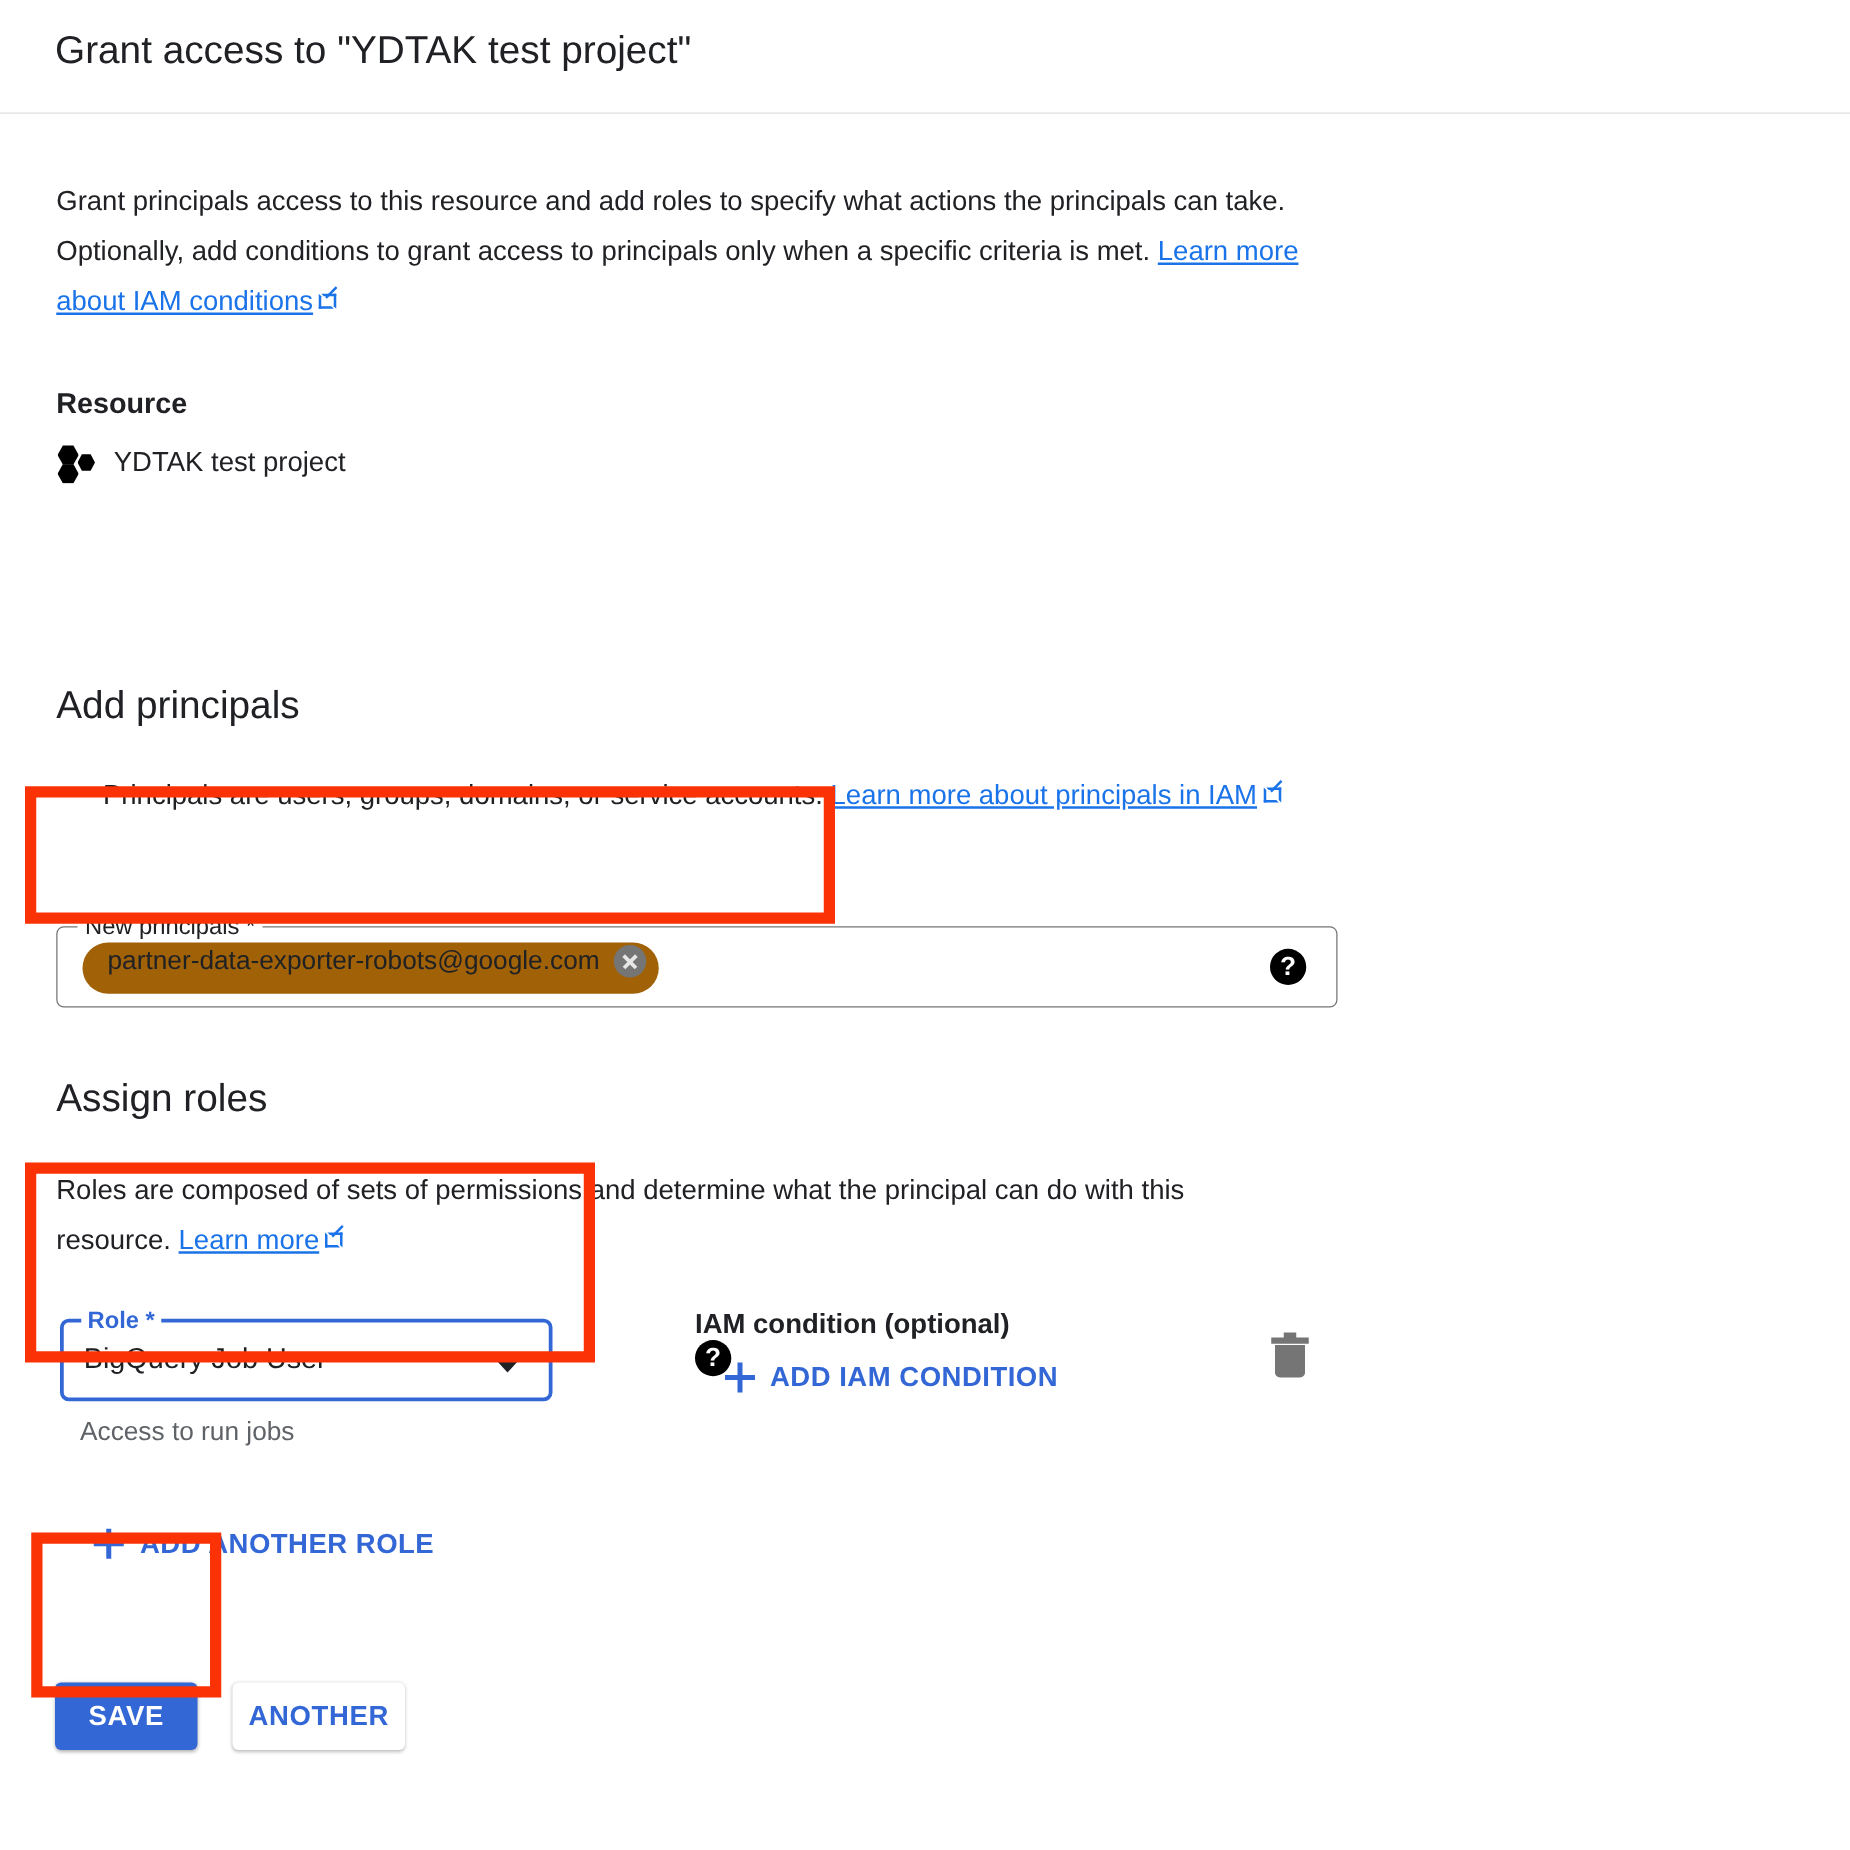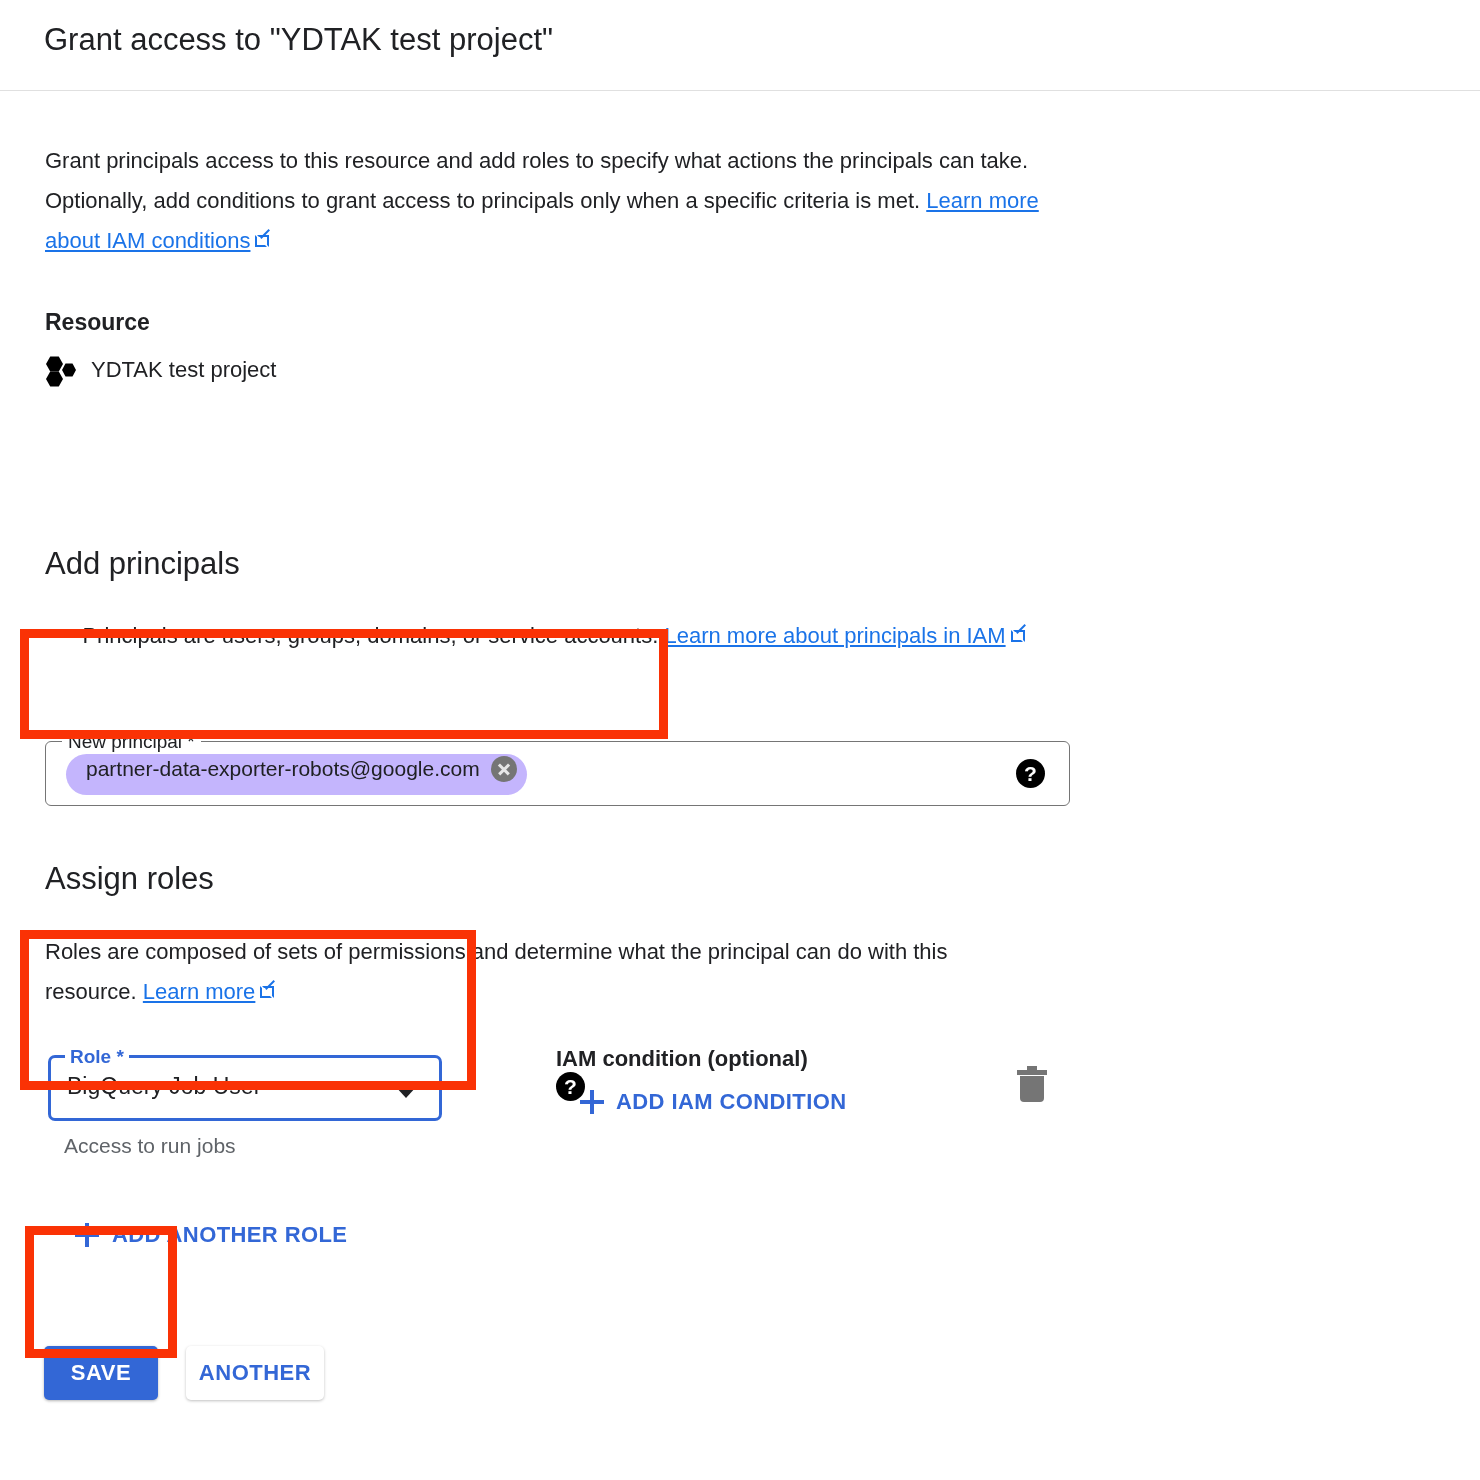--- a/index.html
+++ b/index.html
@@ -177,21 +177,21 @@
     color: #202124;
     line-height: 24px;
     white-space: nowrap;
   }
   .chip {
     position: absolute;
     left: 20px;
     top: 12px;
     height: 41px;
     border-radius: 21px;
-    background: #c4b5fd;
+    background: #a16207;
     display: flex;
     align-items: center;
     padding: 0 10px 12px 20px;
     box-sizing: border-box;
   }
   .chip-label {
     font-size: 21px;
     color: #202124;
     white-space: nowrap;
   }
@@ -445,21 +445,21 @@
     <span class="resource-name">YDTAK test project</span>
   </div>
 
   <div class="section-heading-lg" id="add-principals-heading">Add principals</div>
   <div class="principals-desc">
     <span>Principals are users, groups, domains, or service accounts.</span>
     <a class="link" href="#"><span>Learn more about principals in IAM</span></a><span class="ext-icon"><span class="box"></span><span class="box2"></span><span class="arrow"></span></span>
   </div>
 
   <div class="principals-field">
-    <span class="field-notch">New principal *</span>
+    <span class="field-notch">New principals *</span>
     <span class="chip">
       <span class="chip-label">partner-data-exporter-robots@google.com</span>
       <span class="chip-remove"></span>
     </span>
     <span class="help-icon principals-help">?</span>
   </div>
 
   <div class="section-heading-lg" id="assign-roles-heading">Assign roles</div>
   <div class="roles-desc">
     <span>Roles are composed of sets of permissions and determine what the principal can do with this resource.</span>

